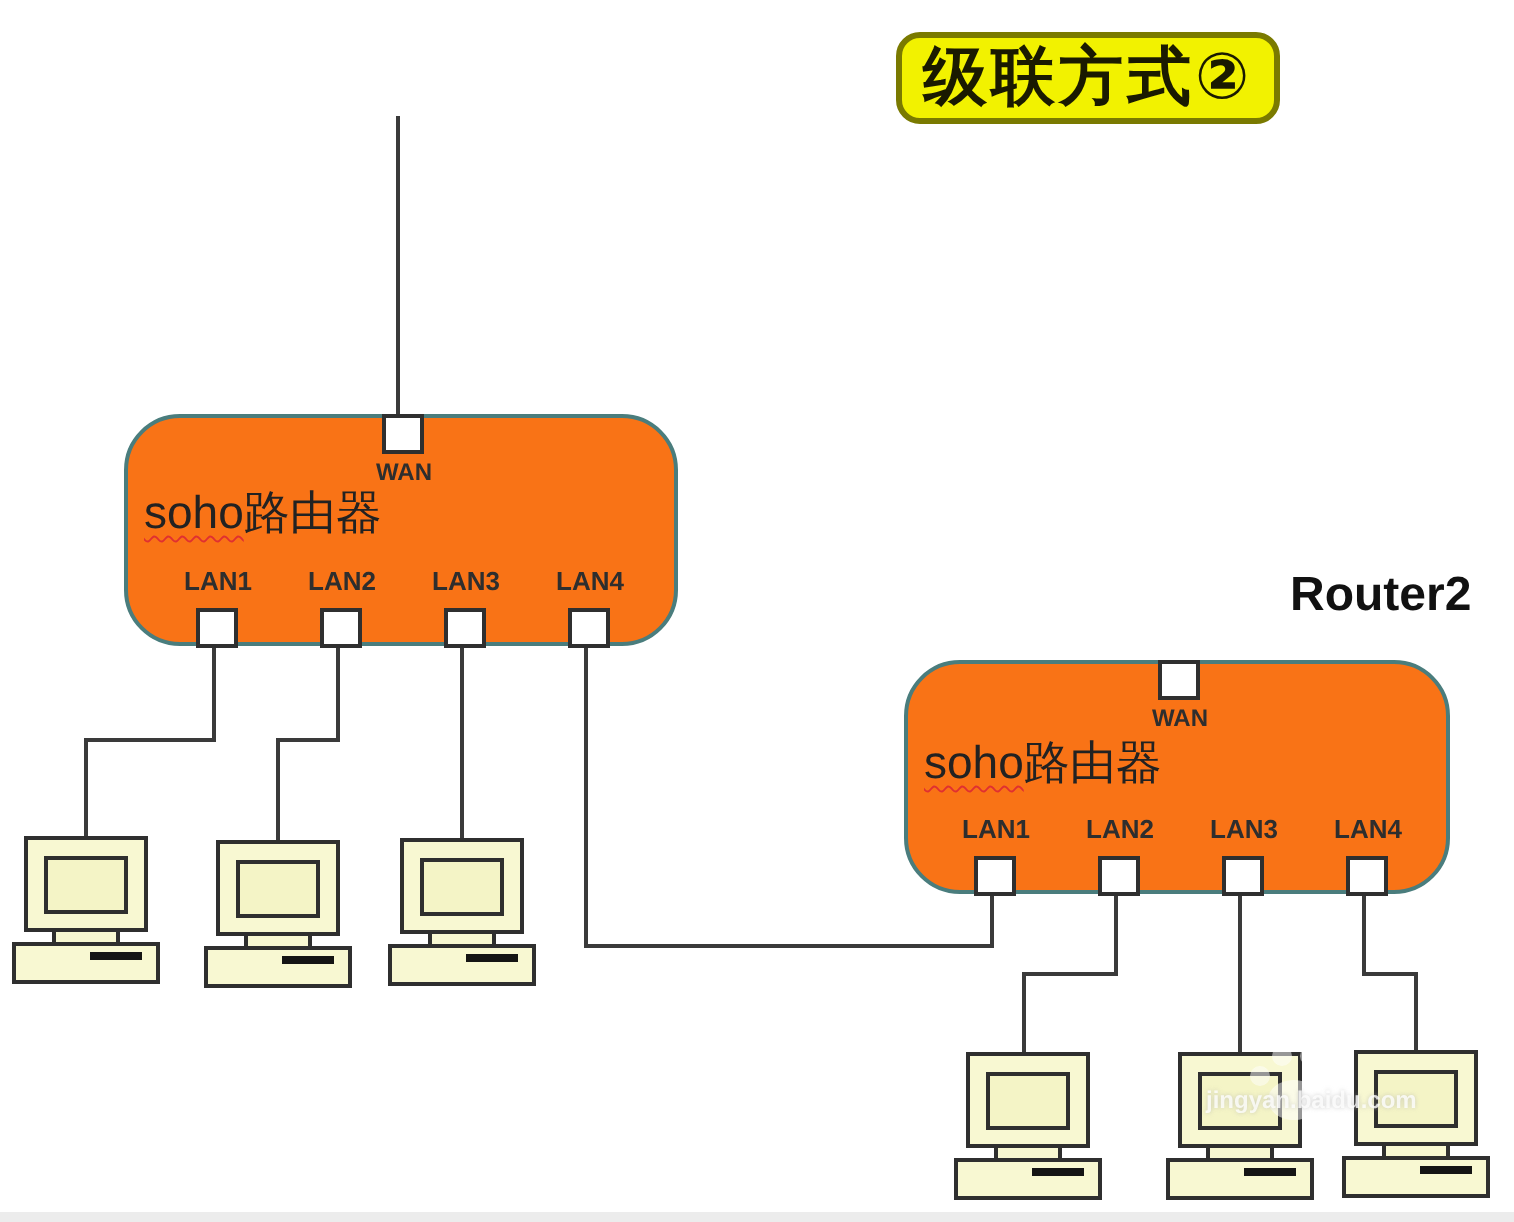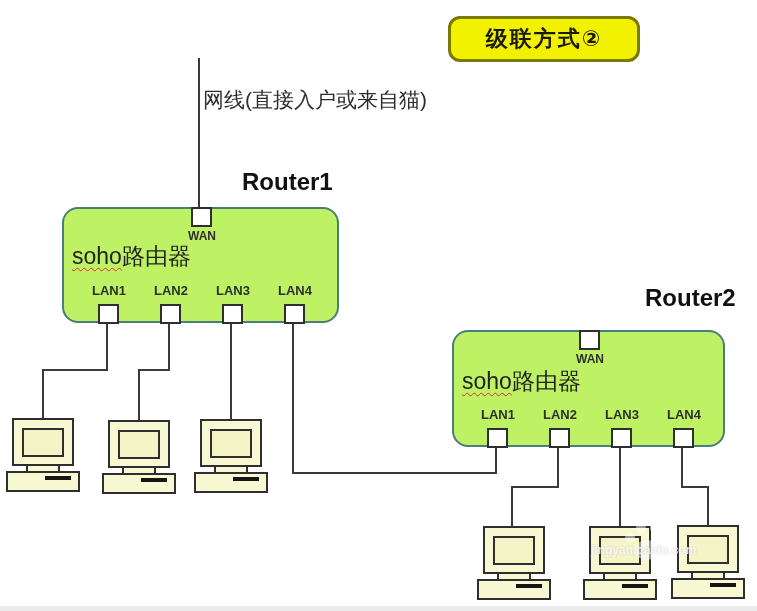--- a/index.html
+++ b/index.html
@@ -7,37 +7,37 @@
   .canvas {
     position: relative; width: 757px; height: 611px;
     background: #ffffff; overflow: hidden;
   }
   .wires { position: absolute; left: 0; top: 0; width: 757px; height: 611px; }
 
   
   .badge {
     position: absolute; left: 448px; top: 16px; width: 192px; height: 46px;
     background: #f2f200; border: 3px solid #7a7a00; border-radius: 12px;
-    color: #1a1a00; font-size: 22px; font-weight: 600;
+    color: #1a1a00; font-size: 32px; font-weight: 600;
     display: flex; align-items: center; justify-content: center;
     letter-spacing: 2px;
   }
 
   .cable-label {
     position: absolute; left: 203px; top: 86px;
     font-size: 21px; color: #2e2e2e; white-space: nowrap;
   }
 
   .router-name { position: absolute; font-size: 24px; font-weight: bold; color: #111; }
   .router-name.r1 { left: 242px; top: 168px; }
   .router-name.r2 { left: 626px; top: 284px; margin-left: 19px; }
 
   .router {
-    position: absolute; background: #bef264;
-    border: 2px solid #4a7d7d; border-radius: 16px;
+    position: absolute; background: #f97316;
+    border: 2px solid #4a7d7d; border-radius: 28px;
   }
   .router.r1 { left: 62px; top: 207px; width: 277px; height: 116px; }
   .router.r2 { left: 452px; top: 330px; width: 273px; height: 117px; }
 
   .port {
     position: absolute; width: 21px; height: 20px;
     background: #ffffff; border: 2px solid #2f2f2f;
   }
   .wan-port { top: -2px; }
   .lan-port { bottom: -3px; }
@@ -76,21 +76,21 @@
   .base {
     position: relative; width: 74px; height: 21px;
     background: #f8f8d2; border: 2px solid #2f2f2f;
   }
   .slot { position: absolute; right: 7px; top: 3px; width: 26px; height: 4px; background: #151515; }
 
   
   .watermark { position: absolute; left: 585px; top: 540px; z-index: 10; color: rgba(255,255,255,0.78);
     text-shadow: 0 0 2px rgba(170,170,170,0.55); }
   .watermark .wm1 { font-size: 25px; font-weight: bold; font-style: italic; white-space: nowrap; }
-  .watermark .wm2 { font-size: 12px; font-weight: bold; margin-top: 3px; margin-left: 6px; white-space: nowrap; }
+  .watermark .wm2 { font-size: 12px; font-weight: bold; margin-top: 3px; margin-left: 18px; white-space: nowrap; }
   .paw { position: absolute; left: 622px; top: 518px; z-index: 10; opacity: 0.5; }
 
   .bottom-strip { position: absolute; left: 0; top: 606px; width: 757px; height: 5px; background: #ececec; }
 </style>
 </head>
 <body>
 
 <div class="canvas">
 
   <svg class="wires" viewBox="0 0 757 611">
@@ -101,23 +101,21 @@
       <polyline points="231,322 231,420"></polyline>
       <polyline points="293,322 293,473 496,473 496,445"></polyline>
       <polyline points="558,445 558,487 512,487 512,527"></polyline>
       <polyline points="620,445 620,527"></polyline>
       <polyline points="682,445 682,487 708,487 708,526"></polyline>
     </g>
   </svg>
 
   <div class="badge">级联方式②</div>
 
-  <div class="cable-label">网线(直接入户或来自猫)</div>
-
-  <div class="router-name r1">Router1</div>
+
   <div class="router r1">
     <div class="port wan-port" style="left:127px"></div>
     <div class="wan-label" style="left:108px">WAN</div>
     <div class="device-label"><span class="misspell">soho</span><span>路由器</span></div>
     <div class="lan-label" style="left:21px">LAN1</div>
     <div class="lan-label" style="left:83px">LAN2</div>
     <div class="lan-label" style="left:145px">LAN3</div>
     <div class="lan-label" style="left:207px">LAN4</div>
     <div class="port lan-port" style="left:34px"></div>
     <div class="port lan-port" style="left:96px"></div>

